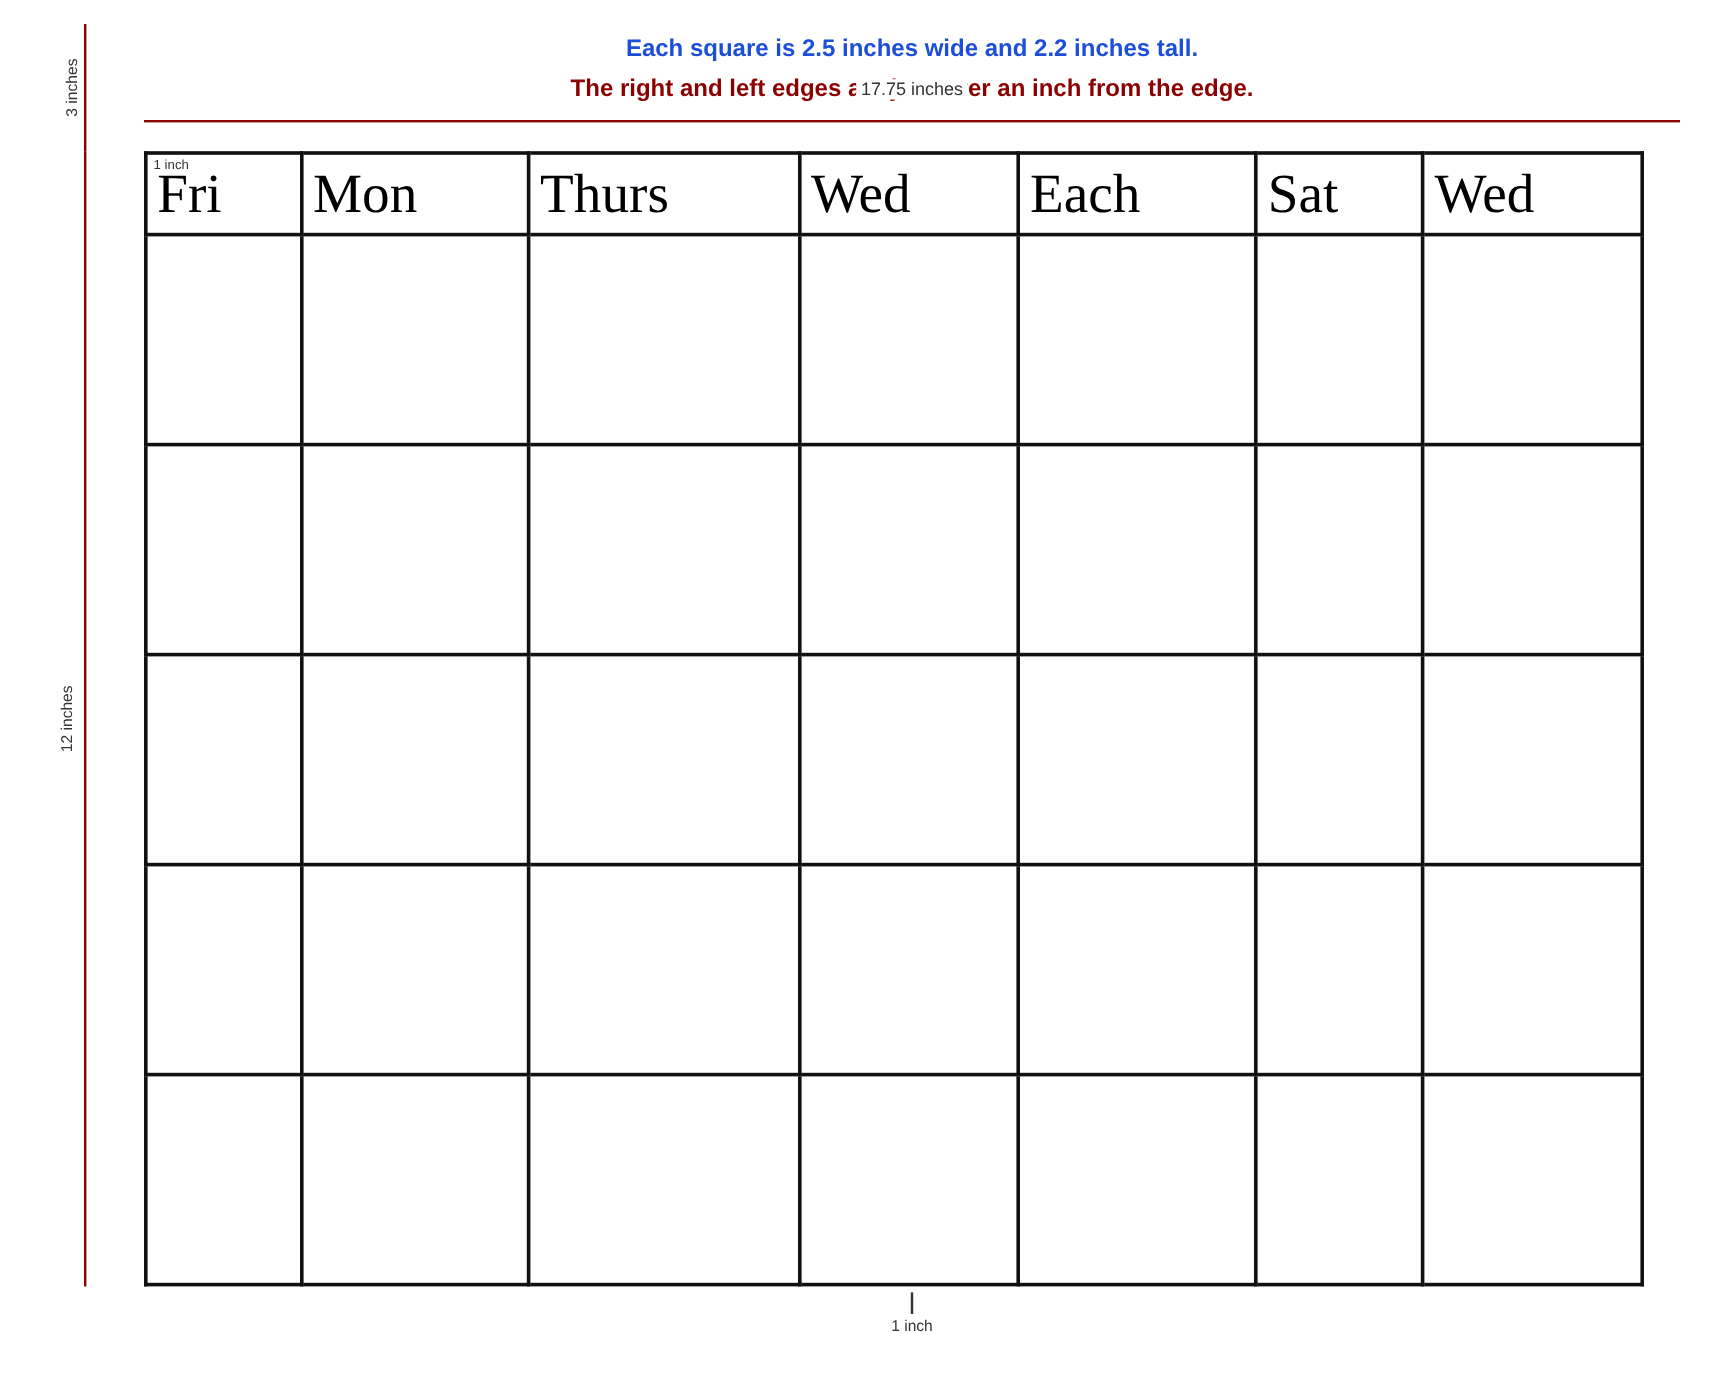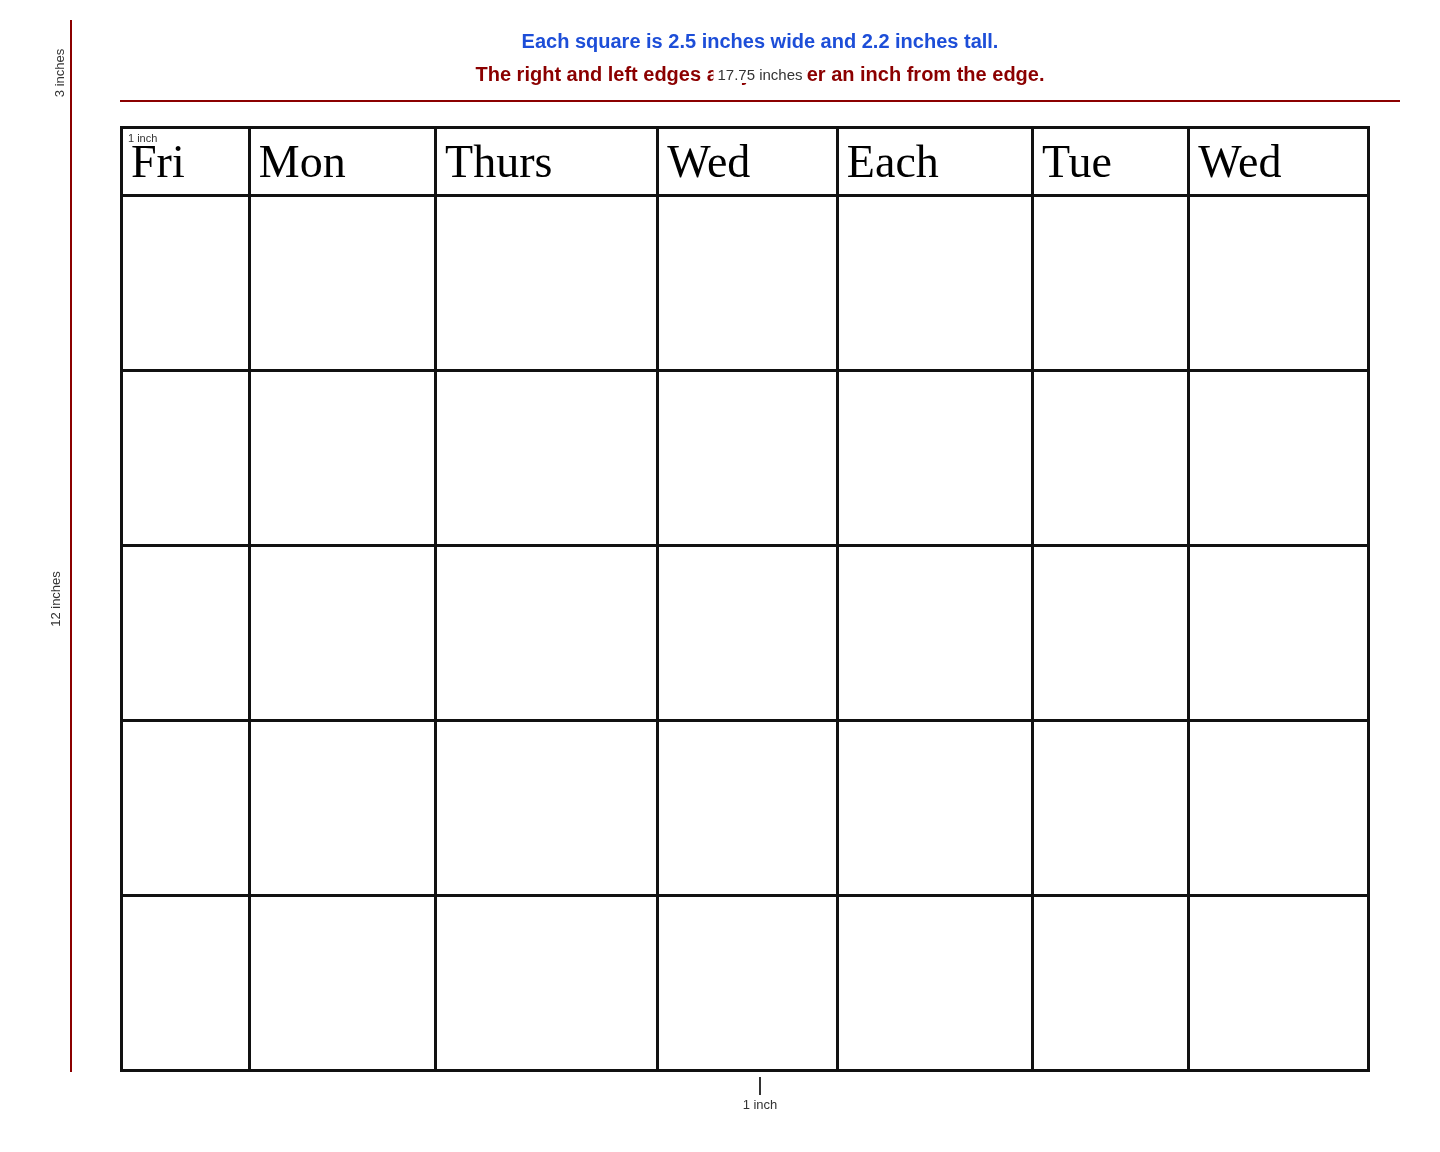--- a/index.html
+++ b/index.html
@@ -260,21 +260,21 @@
             <th>
               <span>Thurs</span>
             </th>
             <th>
               <span>Wed</span>
             </th>
             <th>
               <span>Each</span>
             </th>
             <th>
-              <span>Tue</span>
+              <span>Sat</span>
             </th>
             <th>
               <span>Wed</span>
             </th>
           </tr>
         </thead>
         <tbody>
           <tr>
             <td></td>
             <td></td>

